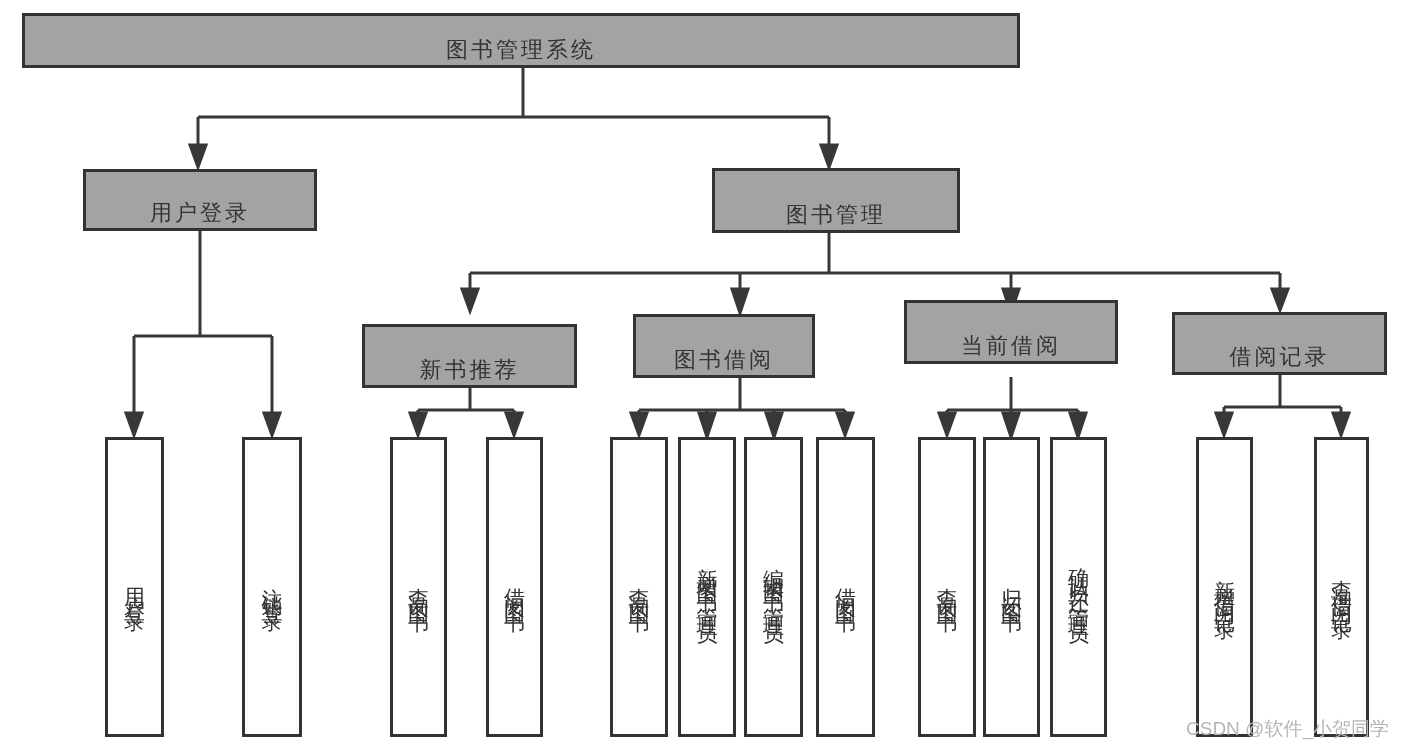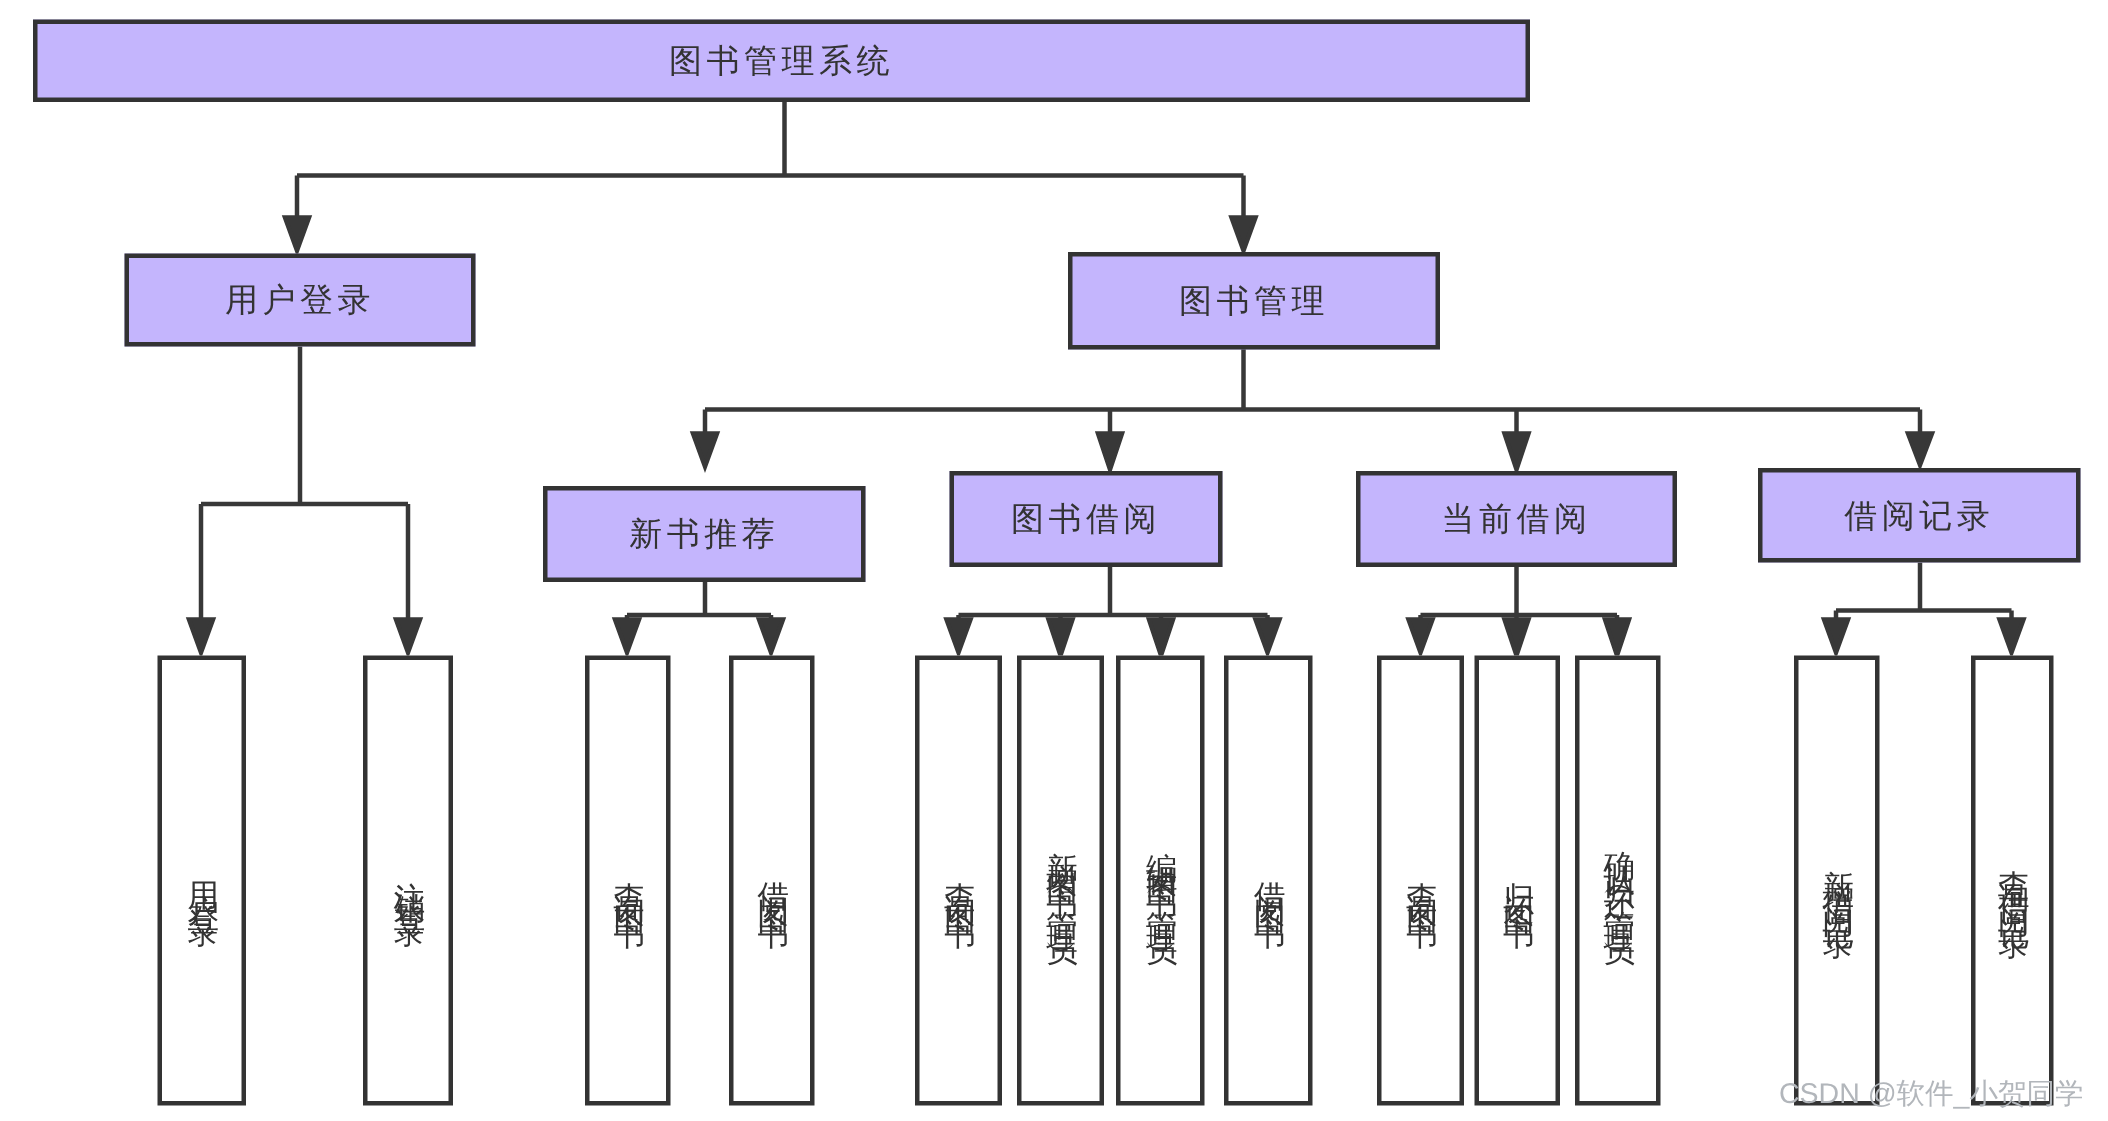--- a/index.html
+++ b/index.html
@@ -8,22 +8,22 @@
     width:1405px;height:747px;
     background:#ffffff;
     font-family:"Liberation Sans","DejaVu Sans",sans-serif;
     overflow:hidden;
   }
   .wires{position:absolute;left:0;top:0;z-index:1;}
   .hbox{
     position:absolute;
     box-sizing:border-box;
     border:3px solid #333333;
-    background:#c4b5fd;
-    display:flex;align-items:center;justify-content:center;
+    background:#a3a3a3;
+    display:flex;align-items:flex-end;justify-content:center;
     z-index:2;
   }
   .hbox span{
     font-size:22px;letter-spacing:3px;color:#333333;white-space:nowrap;
   }
   .vbox{
     position:absolute;
     box-sizing:border-box;
     top:437px;height:300px;
     border:3px solid #333333;
@@ -124,21 +124,21 @@
   <div class="hbox" style="left:712px;top:168px;width:248px;height:65px;">
     <span>图书管理</span>
   </div>
 
   <div class="hbox" style="left:362px;top:313px;width:215px;height:64px;margin-top:11px;">
     <span>新书推荐</span>
   </div>
   <div class="hbox" style="left:633px;top:314px;width:182px;height:64px;">
     <span>图书借阅</span>
   </div>
-  <div class="hbox" style="left:904px;top:314px;width:214px;height:64px;">
+  <div class="hbox" style="left:904px;top:300px;width:214px;height:64px;">
     <span>当前借阅</span>
   </div>
   <div class="hbox" style="left:1172px;top:312px;width:215px;height:63px;">
     <span>借阅记录</span>
   </div>
 
   <div class="vbox" style="left:105px;width:59px;">
     <span>用户登录</span>
   </div>
   <div class="vbox" style="left:242px;width:60px;">

